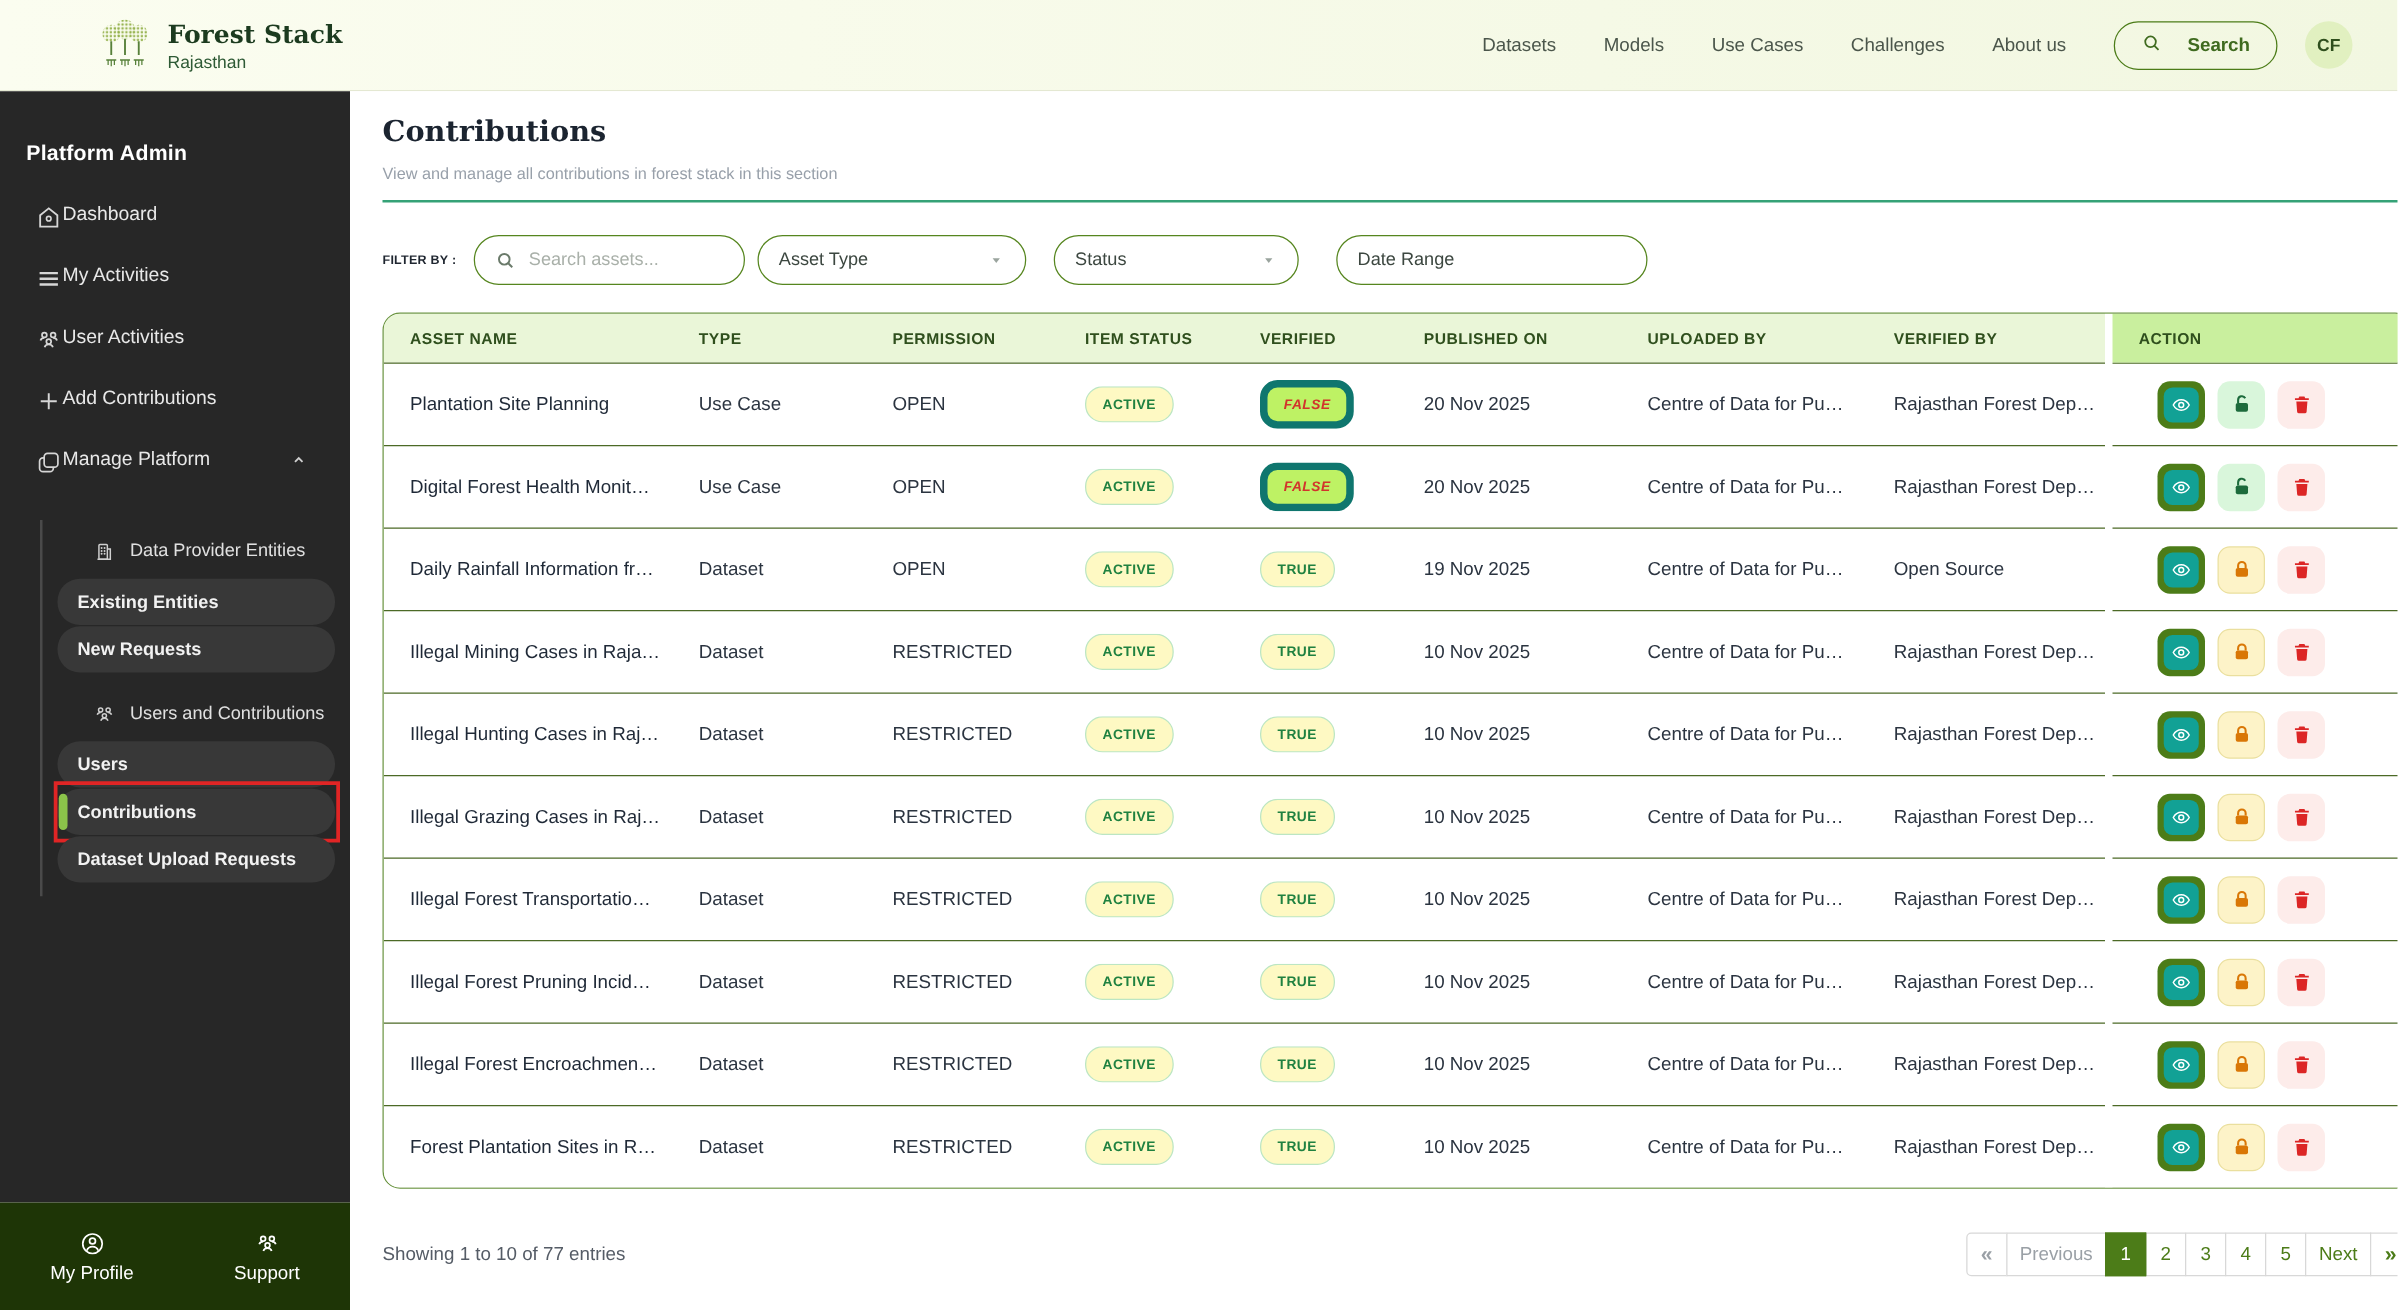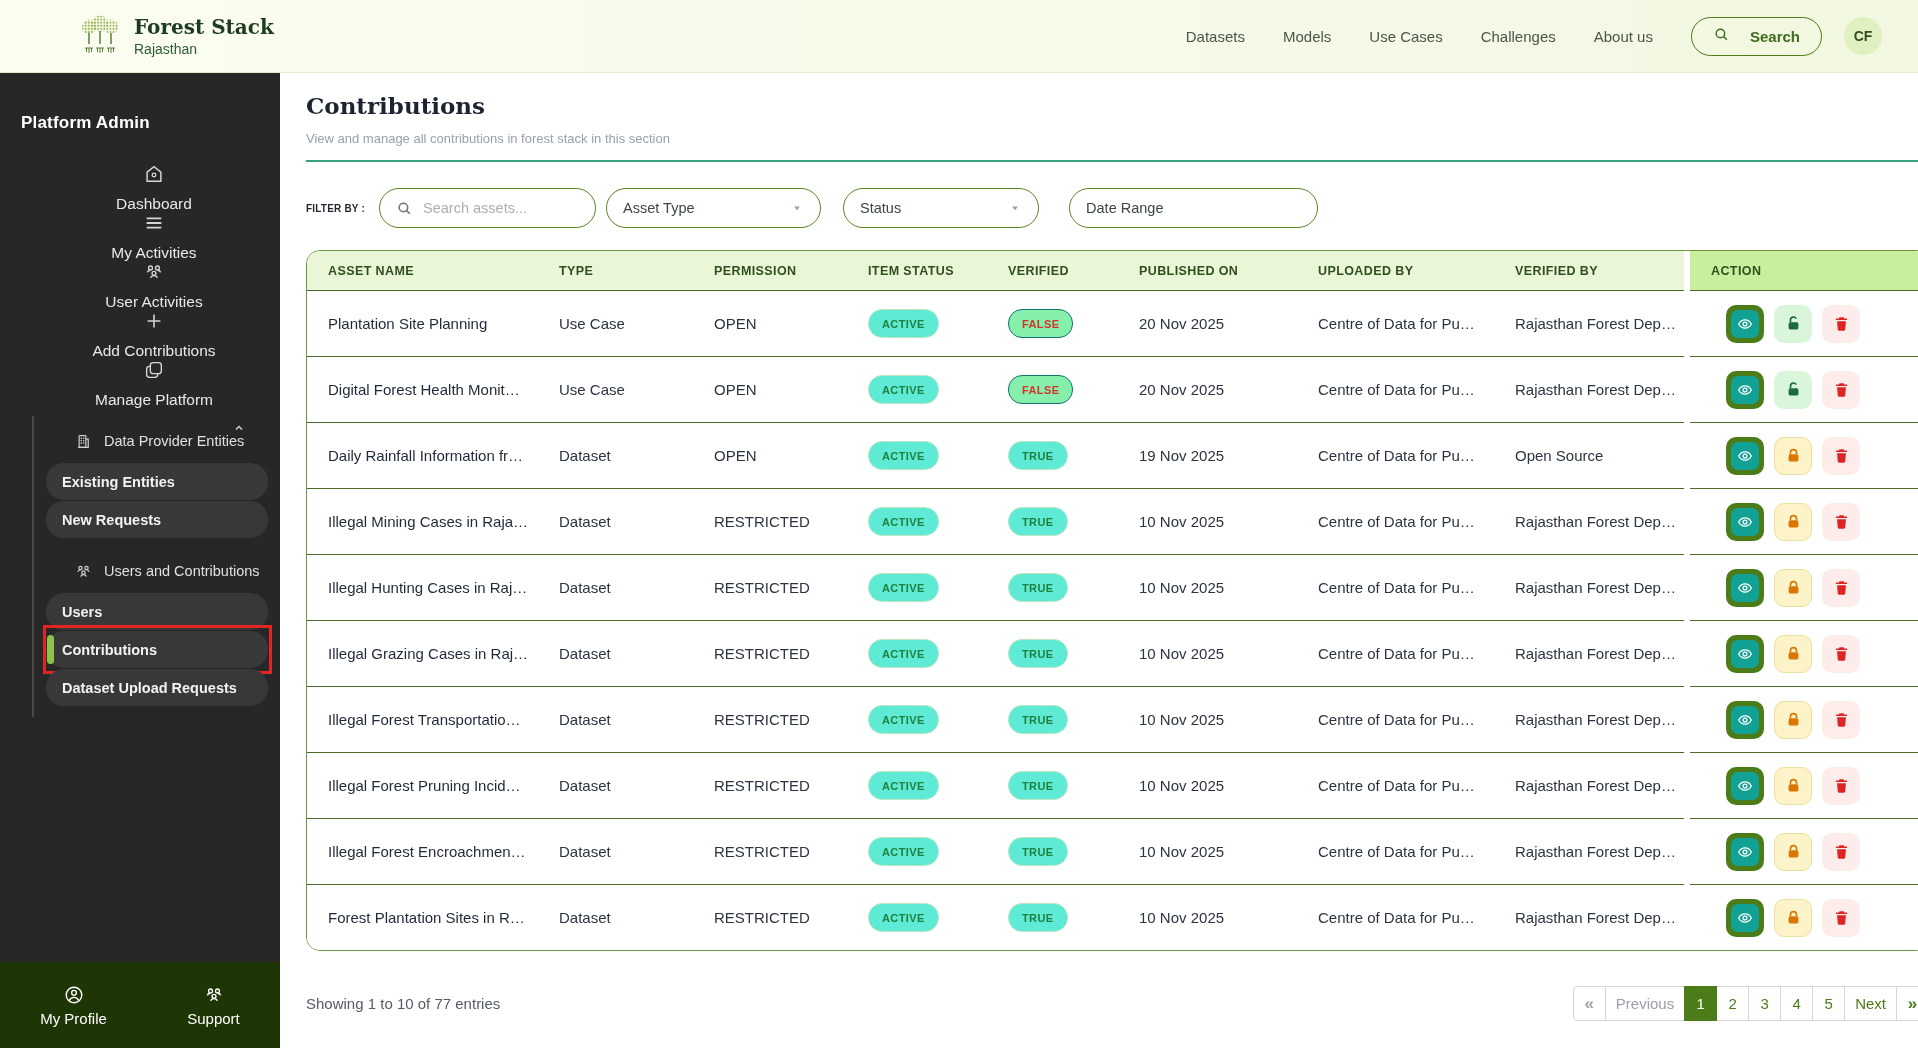--- a/index.html
+++ b/index.html
@@ -19,21 +19,21 @@
     border:1.5px solid #4c7c18;border-radius:20px;background:transparent;color:#3f6b1f;
     font-size:15px;font-weight:600;cursor:pointer;font-family:inherit;}
   .avatar{margin-left:22px;width:38px;height:38px;border-radius:50%;background:#e1f0c0;color:#2f4f1d;
     display:flex;align-items:center;justify-content:center;font-weight:700;font-size:14px;cursor:pointer;}
 
   
   aside{position:absolute;left:0;top:73px;width:280px;height:889px;background:#272727;box-sizing:border-box;
     color:#ececec;padding-top:40px;}
   .side-title{font-size:17px;font-weight:700;color:#fff;padding-left:21px;letter-spacing:.2px;}
   .snav{margin-top:30px;}
-  .sitem{height:49px;display:flex;align-items:center;padding-left:28px;gap:10px;cursor:pointer;font-size:15.5px;color:#e8e8e8;flex-direction:column;}
+  .sitem{height:49px;display:flex;align-items:flex-start;padding-left:28px;gap:0;cursor:pointer;font-size:15.5px;color:#e8e8e8;}
   .sitem .ic{width:22px;height:22px;color:#d6d6d6;flex:0 0 22px;}
   .sitem .chev{margin-left:auto;margin-right:32px;width:18px;height:18px;color:#cfcfcf;}
   .sub{margin:8px 0 0 32px;border-left:2px solid #4a4a4a;padding:4px 12px 10px 12px;}
   .sgroup{height:42px;display:flex;align-items:center;gap:11px;padding-left:28px;font-size:14.5px;color:#e0e0e0;cursor:pointer;}
   .sgroup .ic{width:19px;height:19px;color:#cfcfcf;flex:0 0 19px;}
   .spill{position:relative;height:37px;margin:1px 0;background:#383838;border-radius:18px;display:flex;align-items:center;
     padding-left:16px;font-size:14.5px;font-weight:600;color:#f2f2f2;cursor:pointer;}
   .accent-bar{position:absolute;left:1px;top:4px;bottom:4px;width:7px;border-radius:4px;background:#8bc34a;}
   .ann-box{position:absolute;left:-3px;right:-4px;top:-6px;bottom:-6px;border:3px solid #e02525;pointer-events:none;}
   .side-footer{position:absolute;left:0;top:962px;width:280px;height:86px;background:#1e3506;display:flex;
@@ -66,22 +66,22 @@
   .tablewrap{position:relative;margin-top:22px;border:1px solid #6a9440;border-radius:14px;overflow:hidden;background:#fff;}
   .thead{height:39px;background:#eaf6d8;display:grid;grid-template-columns:var(--cols);padding-left:21px;}
   .th{display:flex;align-items:center;font-size:12.5px;font-weight:700;color:#2f4f1d;letter-spacing:.4px;}
   .th.action{background:#c9ef9e;padding-left:27px;}
   .tr{height:65px;background:#fff;display:grid;grid-template-columns:var(--cols);padding-left:21px;align-items:center;
     border-top:1.5px solid #4c6a26;font-size:15px;color:#2b3440;}
   .td{white-space:nowrap;overflow:hidden;}
   .td.asset{color:#1f2937;}
   .badge{display:inline-flex;align-items:center;justify-content:center;height:27px;padding:0 13px;border-radius:14px;
     font-size:11px;font-weight:700;letter-spacing:.4px;}
-  .b-green{background:#5eead4;color:#1f8140;border:1px solid #bce6c3;}
-  .b-red{background:#86efac;color:#d2342c;border:1px solid #0f766e;}
+  .b-green{background:#fef9c3;color:#1f8140;border:1px solid #bce6c3;}
+  .b-red{background:#bef264;color:#d2342c;border:6px solid #0f766e;font-style:italic;}
   .td.actions{display:flex;gap:10px;padding-left:42px;overflow:visible;}
   .abtn{box-sizing:border-box;width:38px;height:38px;border-radius:10px;border:none;display:flex;align-items:center;
     justify-content:center;cursor:pointer;padding:0;}
   .abtn.view{background:#4c7c18;}
   .abtn.view .inner{width:28px;height:28px;border-radius:7px;background:#12a195;display:flex;align-items:center;justify-content:center;}
   .abtn.lock-open{background:#d9f6db;color:#1d6b3c;}
   .abtn.lock-closed{background:#fdf3c8;color:#d97706;border:1px solid #eadf9e;}
   .abtn.del{background:#fdecea;color:#dc2626;}
   .abtn svg{width:19px;height:19px;}
   .abtn.view svg{width:18px;height:18px;}

